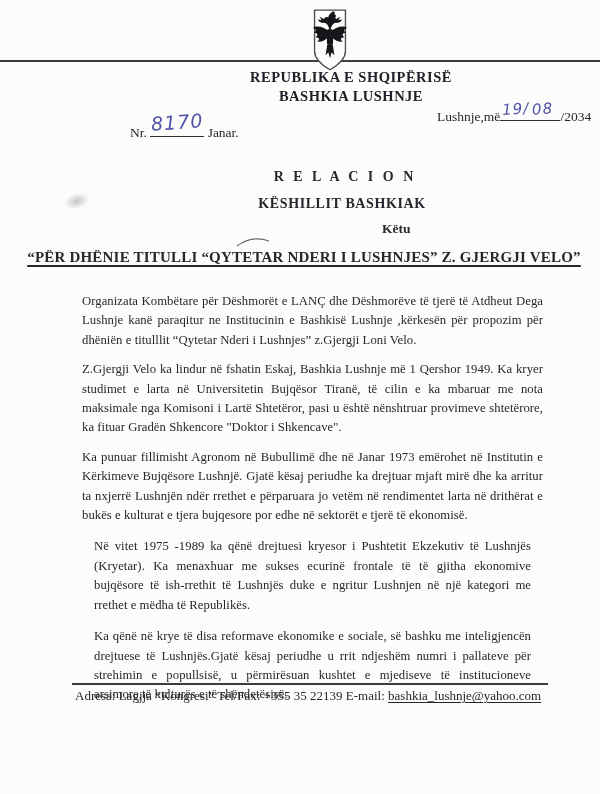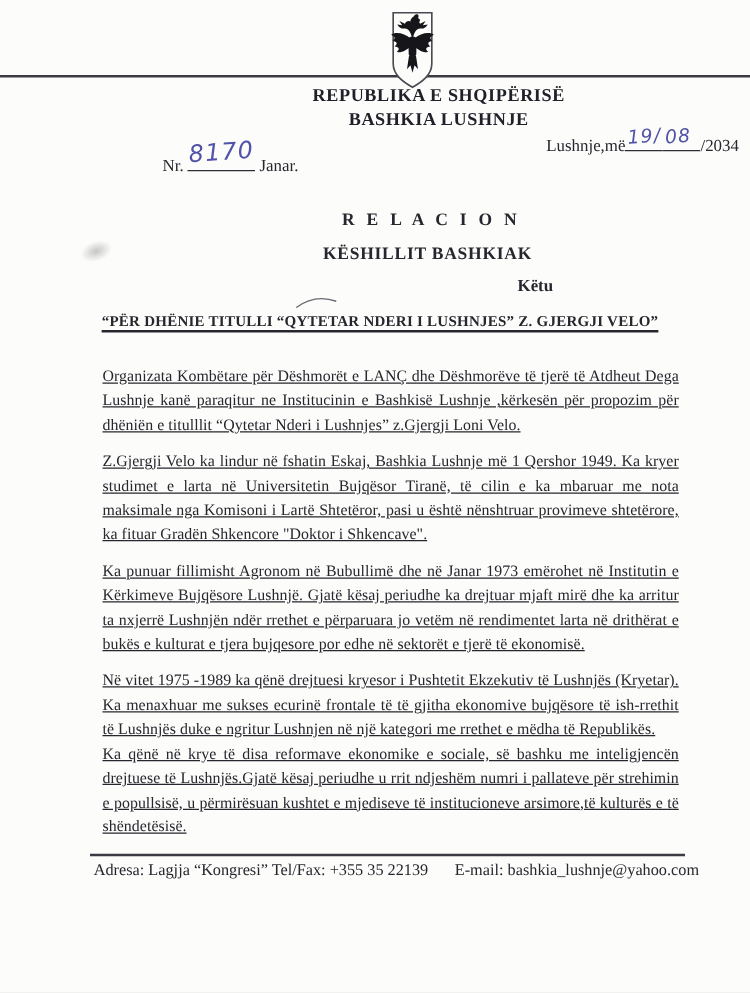--- a/index.html
+++ b/index.html
@@ -20,35 +20,35 @@
   .hw-slot{position:relative;display:inline-block;border-bottom:1.6px solid #2e2e38;height:15px;vertical-align:baseline;}
   .hw{
     position:absolute;font-family:"DejaVu Sans",sans-serif;font-style:italic;
     color:#5053a8;white-space:nowrap;transform:rotate(-4deg);
   }
   .hw-num{left:1px;top:-10px;font-size:19px;letter-spacing:1px;}
   .hw-date{left:2px;top:-5px;font-size:15px;letter-spacing:1px;}
   
   .h-relacion{position:absolute;left:0;top:169px;width:690px;text-align:center;font-weight:bold;font-size:14px;letter-spacing:3px;}
   .h-council{position:absolute;left:0;top:196px;width:684px;text-align:center;font-weight:bold;font-size:14px;letter-spacing:.6px;}
-  .h-ketu{position:absolute;left:414px;top:221px;font-weight:bold;font-size:13.5px;}
+  .h-ketu{position:absolute;left:382px;top:221px;font-weight:bold;font-size:13.5px;}
   .h-title{position:absolute;left:0;top:248px;width:608px;text-align:center;}
   .h-title span{
-    font-weight:bold;font-size:12px;letter-spacing:.2px;
+    font-weight:bold;font-size:15px;letter-spacing:.2px;
     text-decoration:underline;text-decoration-thickness:1.6px;text-underline-offset:3px;
   }
   
   .body-text{position:absolute;left:82px;top:292px;width:461px;font-size:12.7px;line-height:19.4px;text-align:justify;letter-spacing:.05px;}
-  .body-text p{margin:0 0 10px 0;text-decoration:underline;}
-  .body-text p.tight{margin:0;}
+  .body-text p{margin:0 0 10px 0;}
+  .body-text p.tight{margin:12px;}
   
   .footer-rule{position:absolute;left:72px;top:683px;width:476px;height:1.6px;background:#3b3b44;}
   .footer-row{position:absolute;left:75px;top:688px;width:480px;font-size:13px;white-space:nowrap;}
-  .footer-email-label{margin-left:18px;}
-  .footer-email{text-underline-offset:2px;}
+  .footer-email-label{}
+  .footer-email{text-decoration:underline;text-underline-offset:2px;}
   
   .smudge{position:absolute;left:64px;top:193px;width:26px;height:16px;
     background:radial-gradient(ellipse at center,rgba(110,110,118,.38),rgba(110,110,118,0) 70%);
     transform:rotate(-18deg);}
   .pen-tick{position:absolute;left:236px;top:237px;width:34px;height:10px;}
 </style>
 </head>
 <body>
 
 <div class="page">

